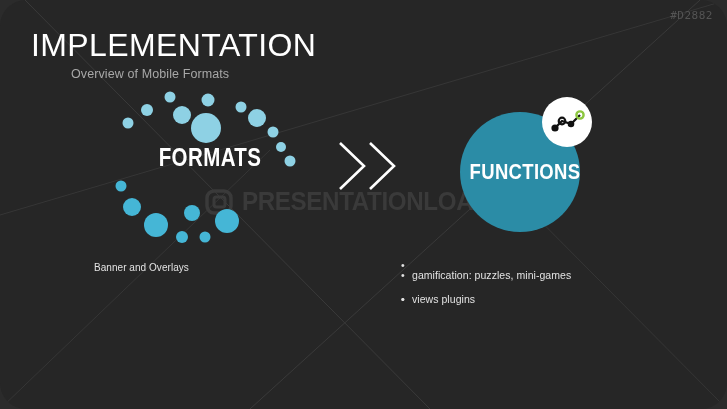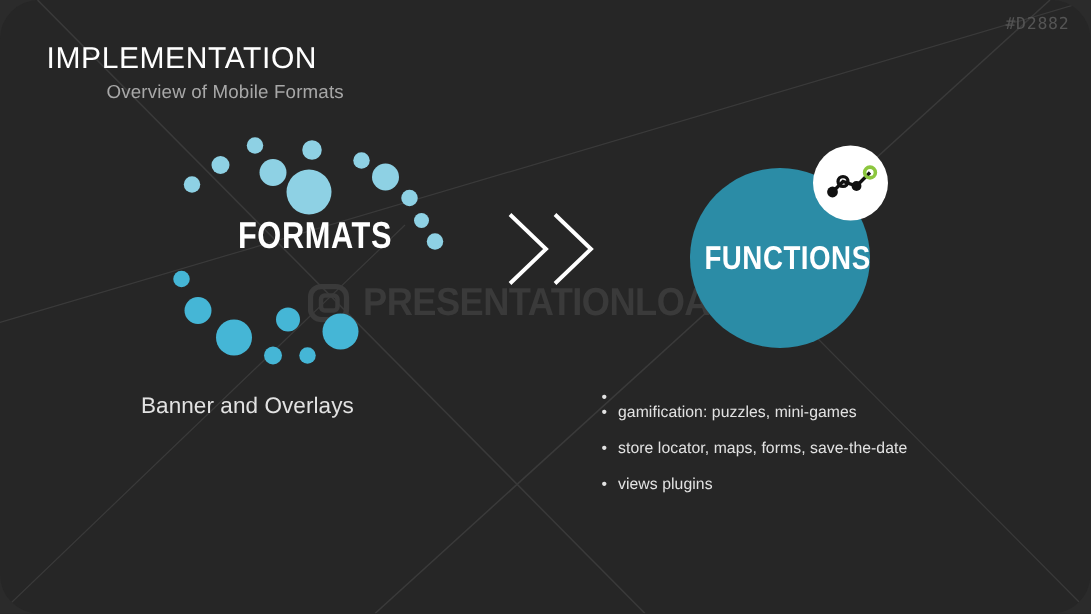--- a/index.html
+++ b/index.html
@@ -35,21 +35,21 @@
     color: #545454;
   }
 
   
   .header {
     position: absolute;
     left: 31px;
     top: 29px;
   }
   .title {
-    font-size: 20px;
+    font-size: 32px;
     font-weight: 400;
     letter-spacing: 0.4px;
     color: #ffffff;
     line-height: 1.05;
   }
   .subtitle {
     margin-top: 4px;
     font-size: 12.5px;
     font-weight: 400;
     color: #a8a8a8;
@@ -148,21 +148,21 @@
   .badge svg { position: absolute; left: 0; top: 0; }
 
   
   .left-list {
     position: absolute;
     left: 94px;
     top: 262px;
     width: 250px;
   }
   .left-list .row {
-    font-size: 15px;
+    font-size: 10px;
     color: #e2e2e2;
     margin-bottom: 18px;
     letter-spacing: 0.05px;
   }
 
   .right-list {
     position: absolute;
     left: 401px;
     top: 258px;
     width: 270px;
@@ -268,21 +268,20 @@
   <div class="right-list">
     <div class="row">
       <span class="bullet">•</span>
     </div>
     <div class="row">
       <span class="bullet">•</span>
       <span>gamification: puzzles, mini-games</span>
     </div>
     <div class="row">
       <span class="bullet">•</span>
-      <span>store locator, maps, forms, save-the-date</span>
     </div>
     <div class="row">
       <span class="bullet">•</span>
       <span>views plugins</span>
     </div>
   </div>
 
 </div>
 
 </body></html>

